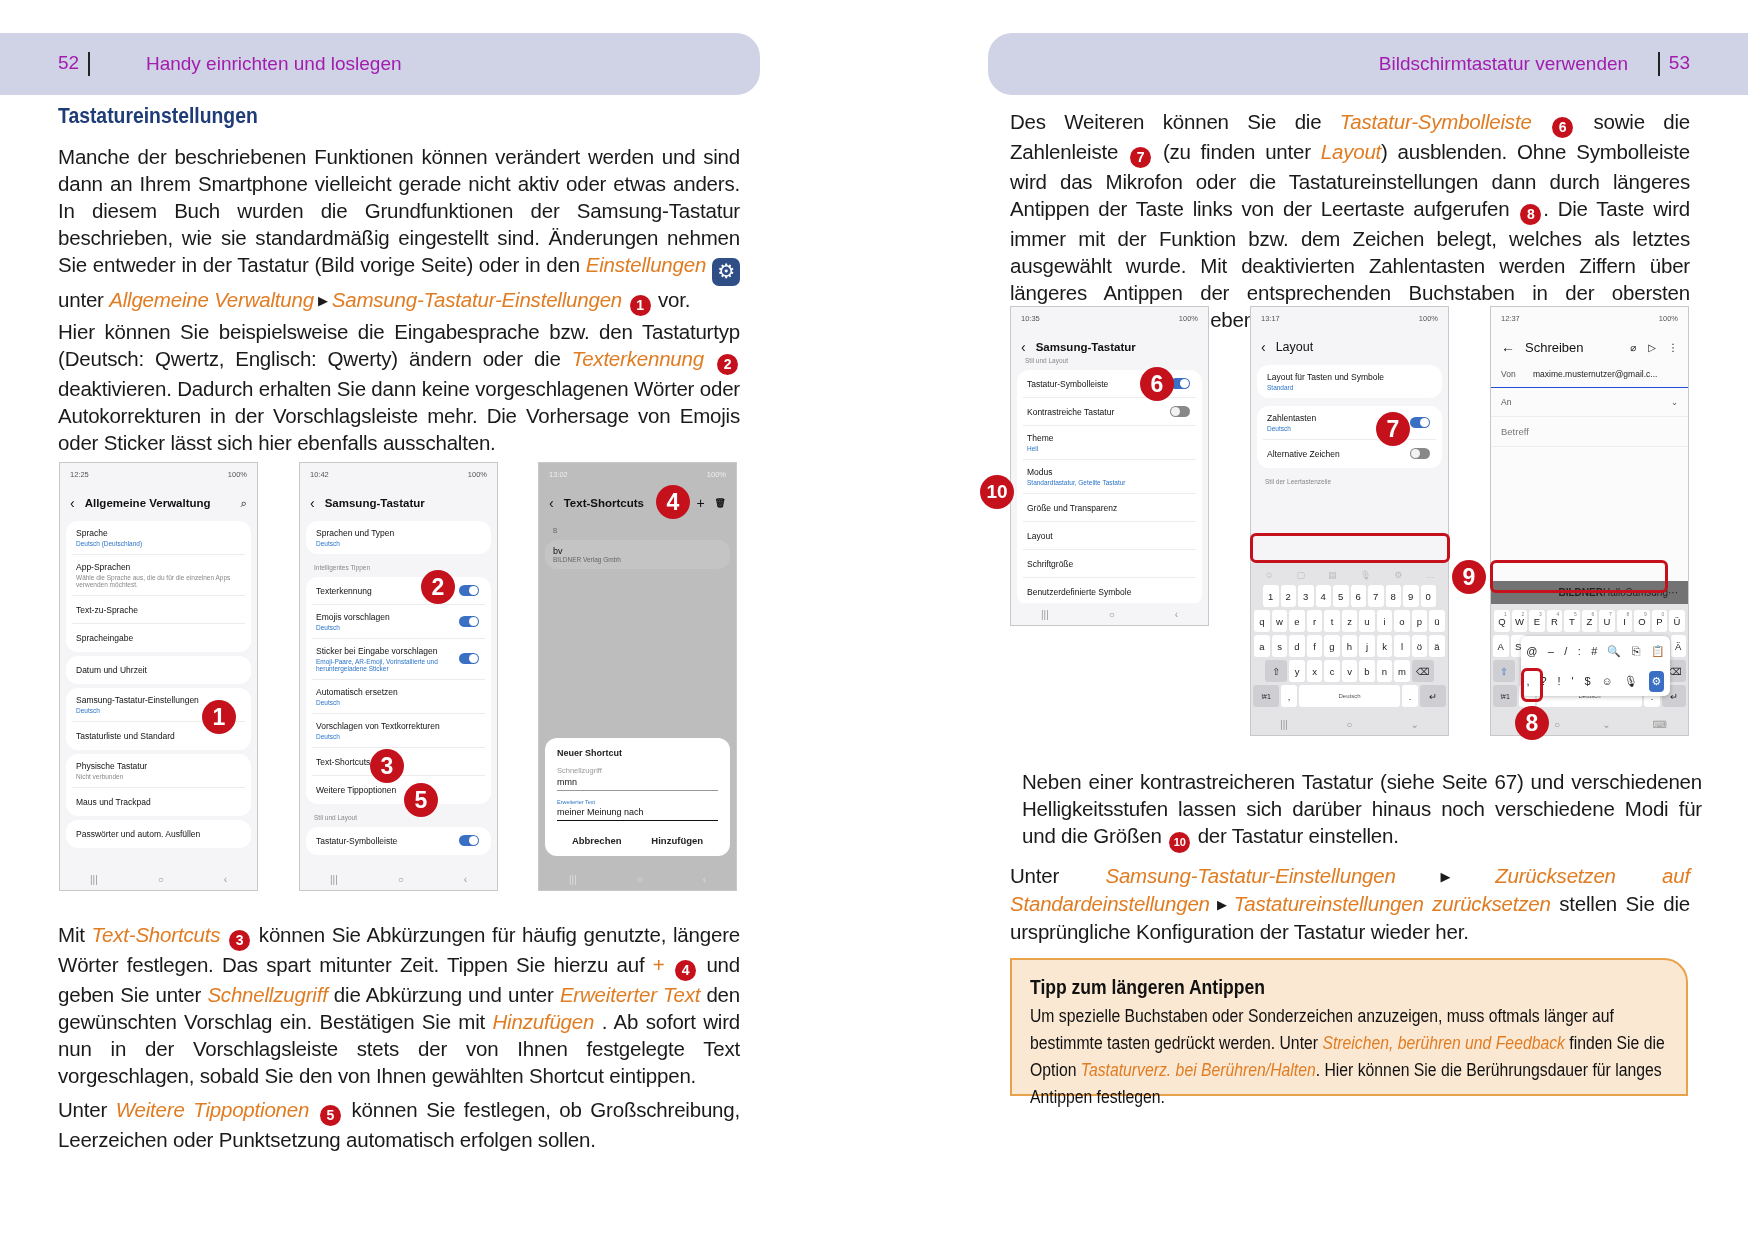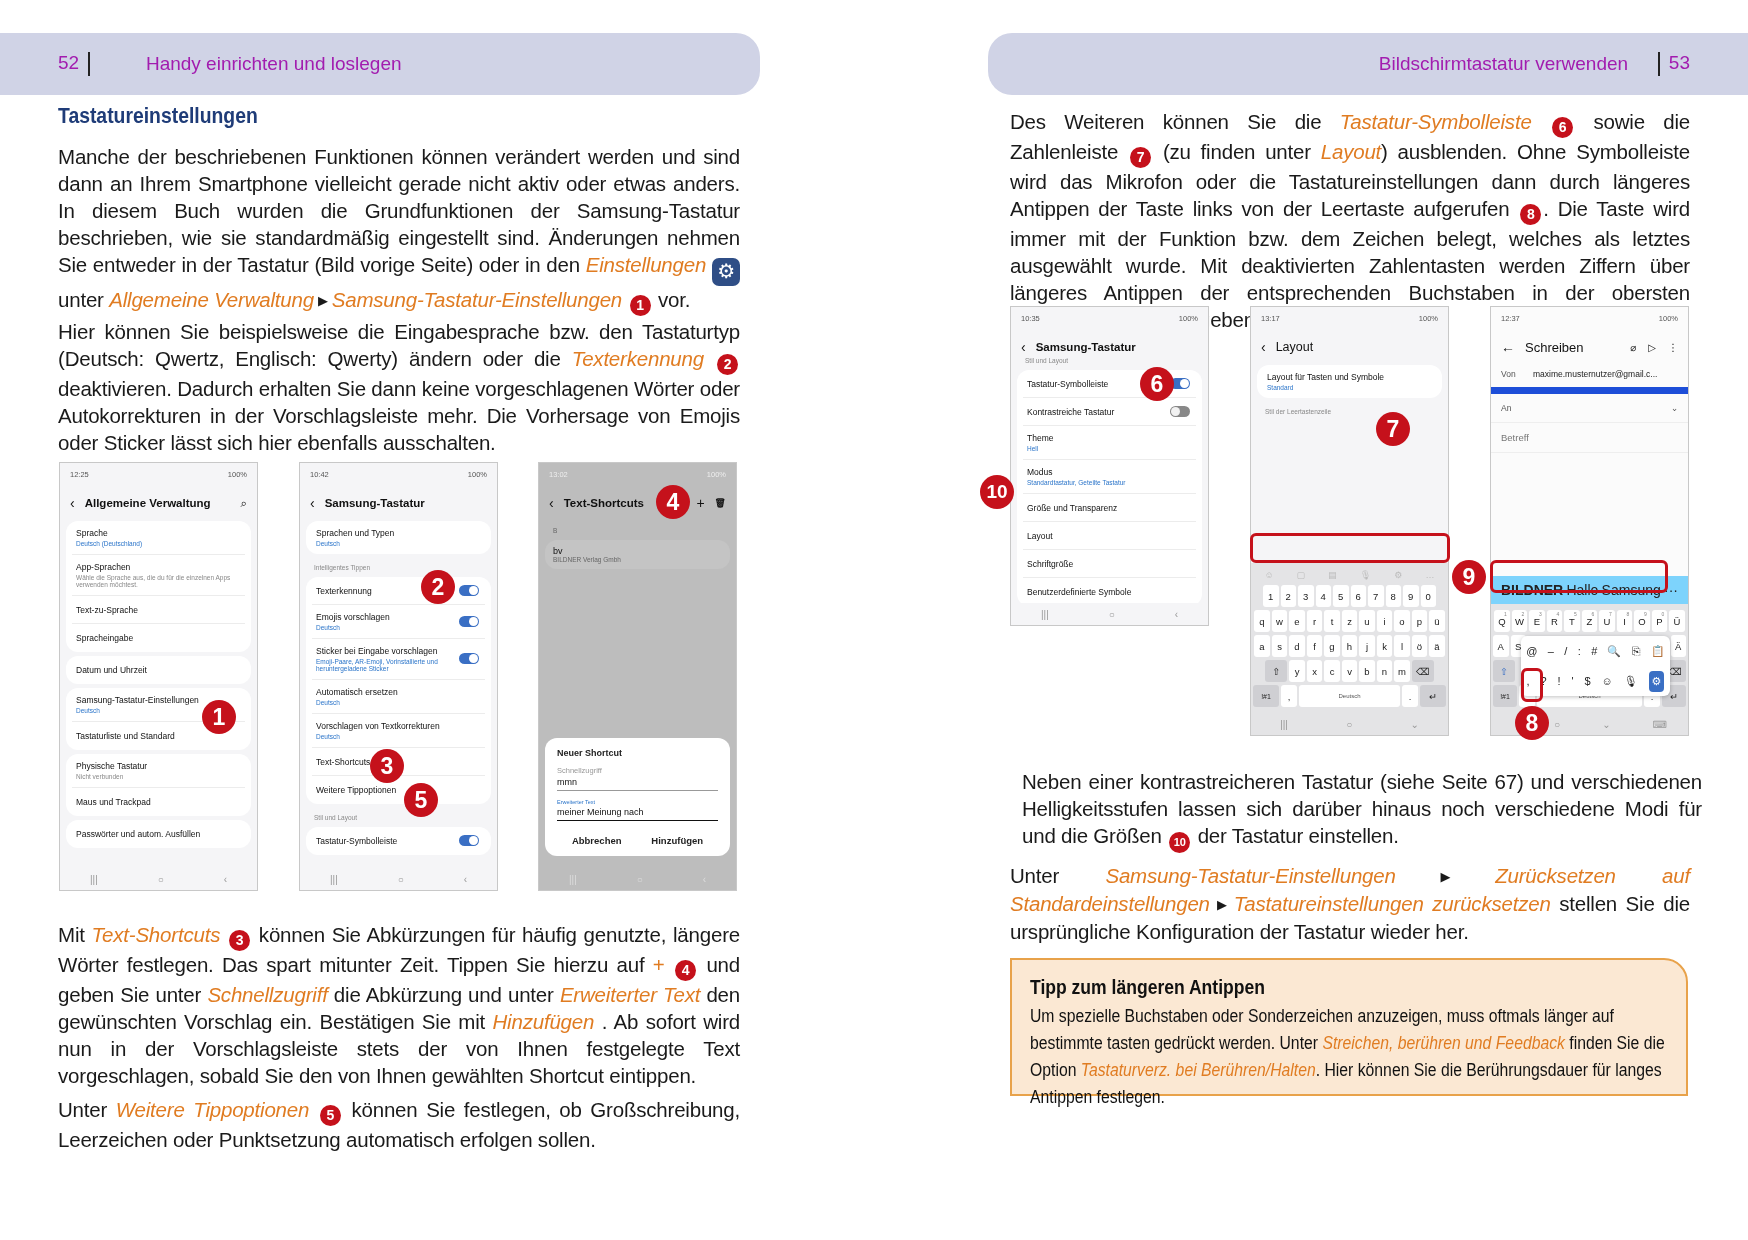--- a/index.html
+++ b/index.html
@@ -36,21 +36,21 @@
   .toggle.off::after { left: 1px; right: auto; background: #f2f2f2; }
   .navbar { position: absolute; bottom: 0; left: 0; right: 0; height: 22px; display: flex; justify-content: space-around; align-items: center; color: #999; font-size: 10px; }
   .callout { position: absolute; width: 34px; height: 34px; border-radius: 50%; background: #c5111b; color: #fff; font-weight: bold; font-size: 23px; display: flex; align-items: center; justify-content: center; font-family: "Liberation Sans", sans-serif; z-index: 5; }
   .kb { background: #e4e4e6; padding: 3px 2px; }
   .kb-row { display: flex; justify-content: center; gap: 2px; margin: 3px 0; }
   .key { background: #fff; border-radius: 3px; height: 22px; min-width: 15.5px; display: flex; align-items: center; justify-content: center; font-size: 9.5px; color: #222; position: relative; }
   .key.dark { background: #cfcfd3; }
   .key.wide { flex: 1; font-size: 6px; color: #555; }
   .key sup { position: absolute; top: 1px; right: 3px; font-size: 5px; color: #888; }
   .redbox { position: absolute; border: 3px solid #c5111b; border-radius: 6px; z-index: 4; }
-  .suggest { display: flex; justify-content: space-between; padding: 6px 10px; font-size: 14px; color: #222; background: #7dd3fc; }
+  .suggest { display: flex; justify-content: flex-end; padding: 6px 10px; font-size: 10px; color: #222; background: #737373; }
   .popup { position: absolute; background: #fff; border-radius: 6px; box-shadow: 0 1px 4px rgba(0,0,0,0.25); z-index: 3; }
   .popup-row { display: flex; justify-content: space-around; align-items: center; height: 30px; font-size: 11px; }
   .tipbox { position: absolute; left: 1010px; top: 958px; width: 678px; height: 138px; background: #fbe8d3; border: 2px solid #e8a24a; border-radius: 0 24px 0 0; padding: 16px 18px; }
   .tip-title { font-size: 19.5px; font-weight: bold; color: #111; margin-bottom: 4px; transform: scaleX(0.9); transform-origin: left; }
   .tip-body { font-size: 17.5px; line-height: 27px; color: #111; transform: scaleX(0.9); transform-origin: left; width: 111%; }
   .dialog { position: absolute; left: 6px; right: 6px; bottom: 34px; background: #fff; border-radius: 12px; padding: 10px 12px; }
   .field-label { font-size: 7.5px; color: #999; margin-top: 8px; }
   .field-label.blue { color: #2a74c9; font-size: 5.5px; }
   .field-value { font-size: 9px; color: #111; padding: 2px 0 3px; border-bottom: 1px solid #999; }
   .field-value.active { border-bottom: 1px solid #111; }
@@ -332,20 +332,31 @@
   <div class="titlebar">
       <span class="back">‹</span>
       <span style="font-weight:normal; font-size:12.5px;">Layout</span>
     </div>
   <div class="card">
       <div class="row">
         <span class="t">Layout für Tasten und Symbole</span>
         <span class="s">Standard</span>
       </div>
     </div>
+  <div class="card" style="margin-top:8px;">
+    <div class="row">
+        <span class="t">Zahlentasten</span>
+        <span class="s">Deutsch</span>
+        <span class="toggle"></span>
+      </div>
+    <div class="row">
+        <span class="t">Alternative Zeichen</span>
+        <span class="toggle off"></span>
+      </div>
+  </div>
   <div class="subhead">Stil der Leertastenzeile</div>
   <div class="kb" style="position:absolute; bottom:22px; left:0; right:0;">
     <div style="display:flex; justify-content:space-around; color:#bbb; font-size:9px; padding:4px 0 2px;">
         <span>☺</span>
         <span>▢</span>
         <span>▤</span>
         <span>🎙</span>
         <span>⚙</span>
         <span>…</span>
       </div>
@@ -421,21 +432,21 @@
       <span>100%</span>
     </div>
   <div class="titlebar" style="font-weight:normal; font-size:13px;">
     <span class="back">←</span>
     <span>Schreiben</span>
     <span class="spacer"></span>
     <span style="font-size:10px; margin-right:12px;">⌀</span>
     <span style="font-size:10px; margin-right:12px;">▷</span>
     <span style="font-size:10px;">⋮</span>
   </div>
-  <div style="display:flex; padding:8px 10px; font-size:8.5px; border-bottom:7px solid #1d4ed8;">
+  <div style="display:flex; padding:8px 10px; font-size:8.5px; border-bottom:1px solid #1d4ed8;">
       <span style="color:#555; width:32px;">Von</span>
       <span>maxime.musternutzer@gmail.c...</span>
     </div>
   <div style="display:flex; justify-content:space-between; padding:9px 10px; font-size:8.5px; color:#555; border-bottom:1px solid #eee;">
       <span>An</span>
       <span>⌄</span>
     </div>
   <div style="padding:9px 10px; font-size:9.5px; color:#777; border-bottom:1px solid #eee;">Betreff</div>
   <div style="position:absolute; bottom:22px; left:0; right:0;">
     <div class="suggest">

